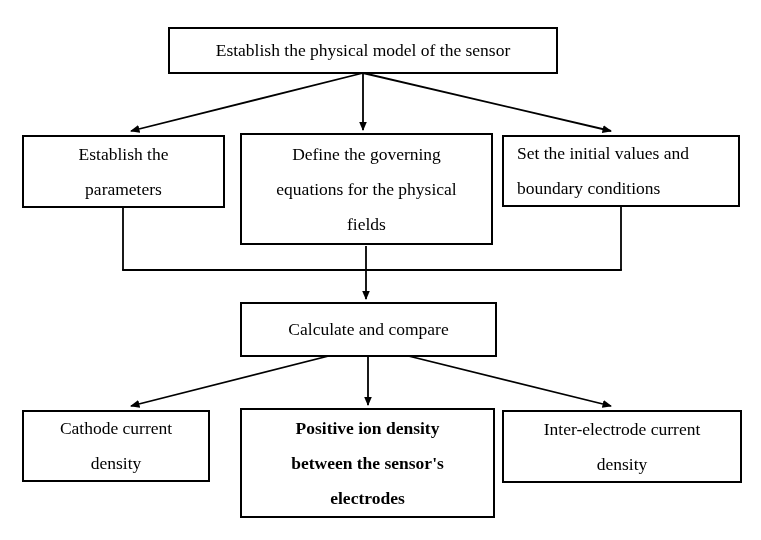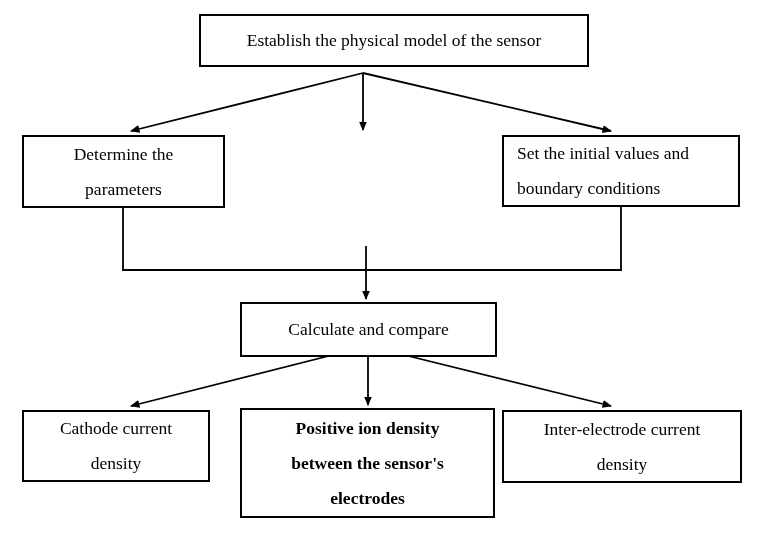--- a/index.html
+++ b/index.html
@@ -29,21 +29,21 @@
     border: 2.5px solid #000000;
     background: #ffffff;
     display: flex;
     align-items: center;
     justify-content: center;
     text-align: center;
     font-size: 17.5px;
     line-height: 2.0;
     white-space: pre-line;
   }
-  #node-establish { left: 168px; top: 14px;  width: 390px; height: 53px; margin-left: 31px; }
+  #node-establish { left: 168px; top: 27px;  width: 390px; height: 47px; }
   #node-parameters{ left: 22px;  top: 135px; width: 203px; height: 73px; }
   #node-equations { left: 240px; top: 133px; width: 253px; height: 112px; }
   #node-initial   { left: 502px; top: 135px; width: 238px; height: 72px;
                     justify-content: flex-start; text-align: left;
                     padding-left: 13px; padding-right: 4px; }
   #node-calculate { left: 240px; top: 302px; width: 257px; height: 55px; }
   #node-cathode   { left: 22px;  top: 410px; width: 188px; height: 72px; }
   #node-ion       { left: 240px; top: 408px; width: 255px; height: 110px; font-weight: bold; }
   #node-inter     { left: 502px; top: 410px; width: 240px; height: 73px; }
 
@@ -74,23 +74,26 @@
     <line class="edge" x1="122.1" y1="270" x2="621.9" y2="270"></line>
     <line class="edge" x1="366" y1="246" x2="366" y2="299" marker-end="url(#ah)"></line>
 
     <line class="edge" x1="368" y1="346" x2="131" y2="406" marker-end="url(#ah)"></line>
     <line class="edge" x1="368" y1="346" x2="368" y2="405" marker-end="url(#ah)"></line>
     <line class="edge" x1="368" y1="346" x2="611" y2="406" marker-end="url(#ah)"></line>
   </svg>
 
   <div class="node" id="node-establish">Establish the physical model of the sensor</div>
 
-  <div class="node" id="node-parameters">Determine the
+  <div class="node" id="node-parameters">Establish the
 parameters</div>
 
+  <div class="node" id="node-equations">Define the governing
+equations for the physical
+fields</div>
 
   <div class="node" id="node-initial">Set the initial values and
 boundary conditions</div>
 
   <div class="node" id="node-calculate">Calculate and compare</div>
 
   <div class="node" id="node-cathode">Cathode current
 density</div>
 
   <div class="node" id="node-ion">Positive ion density

